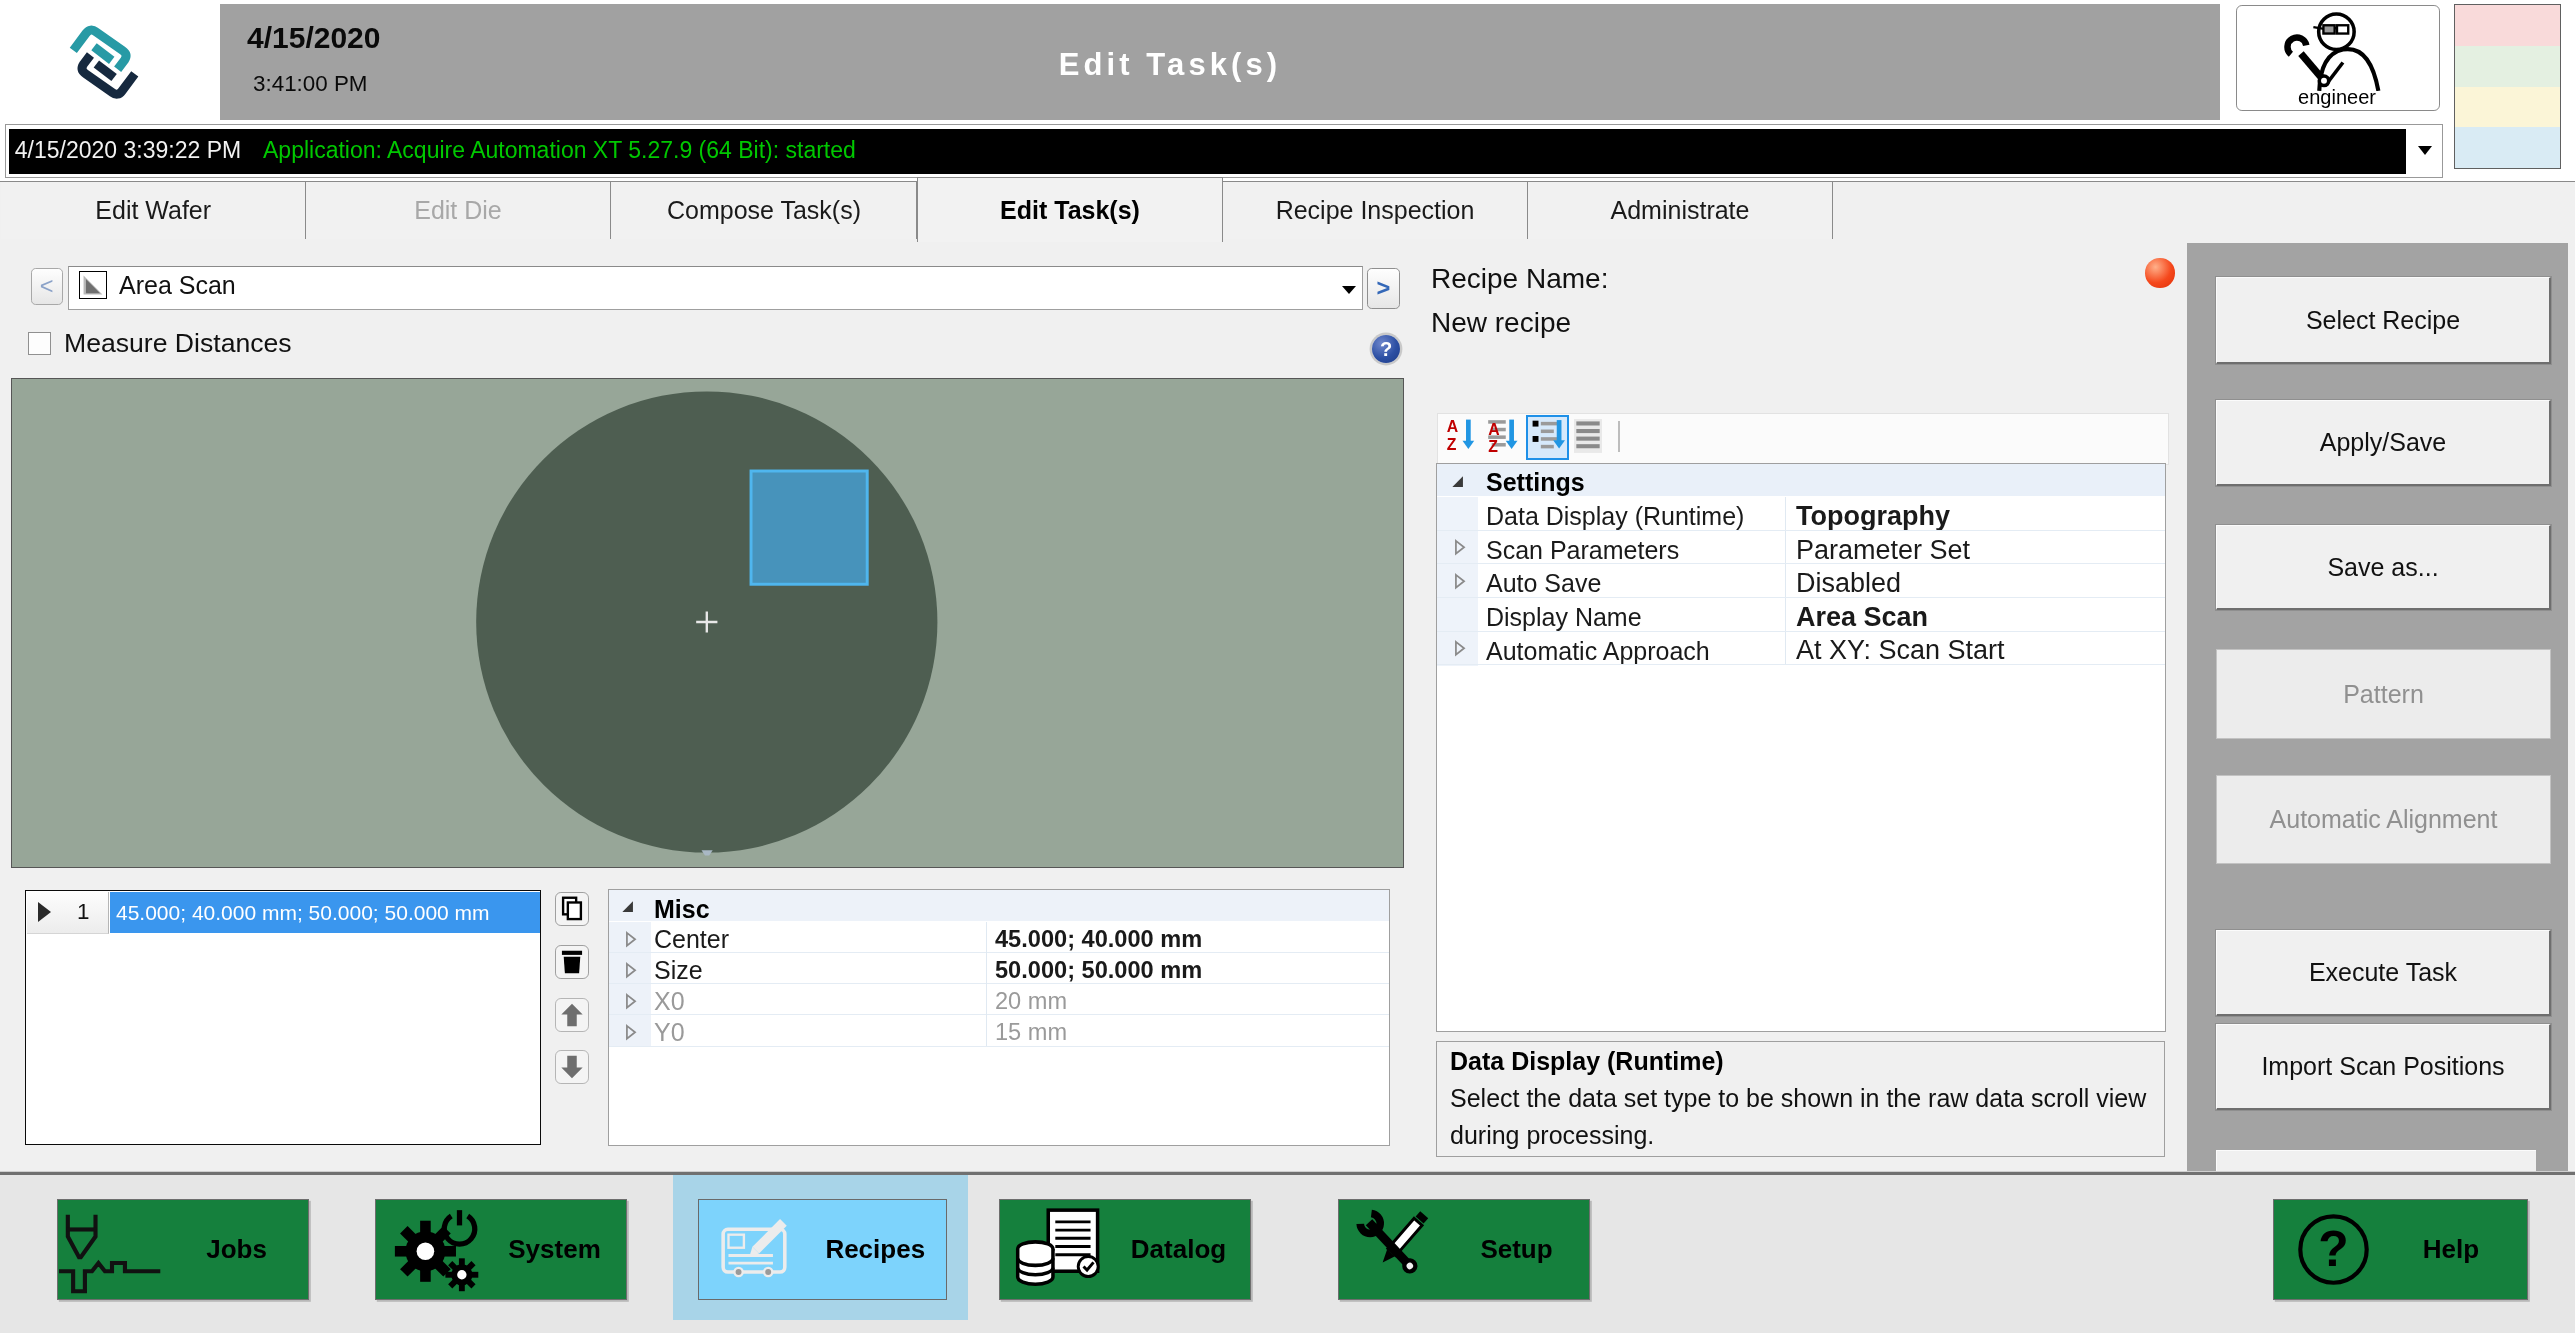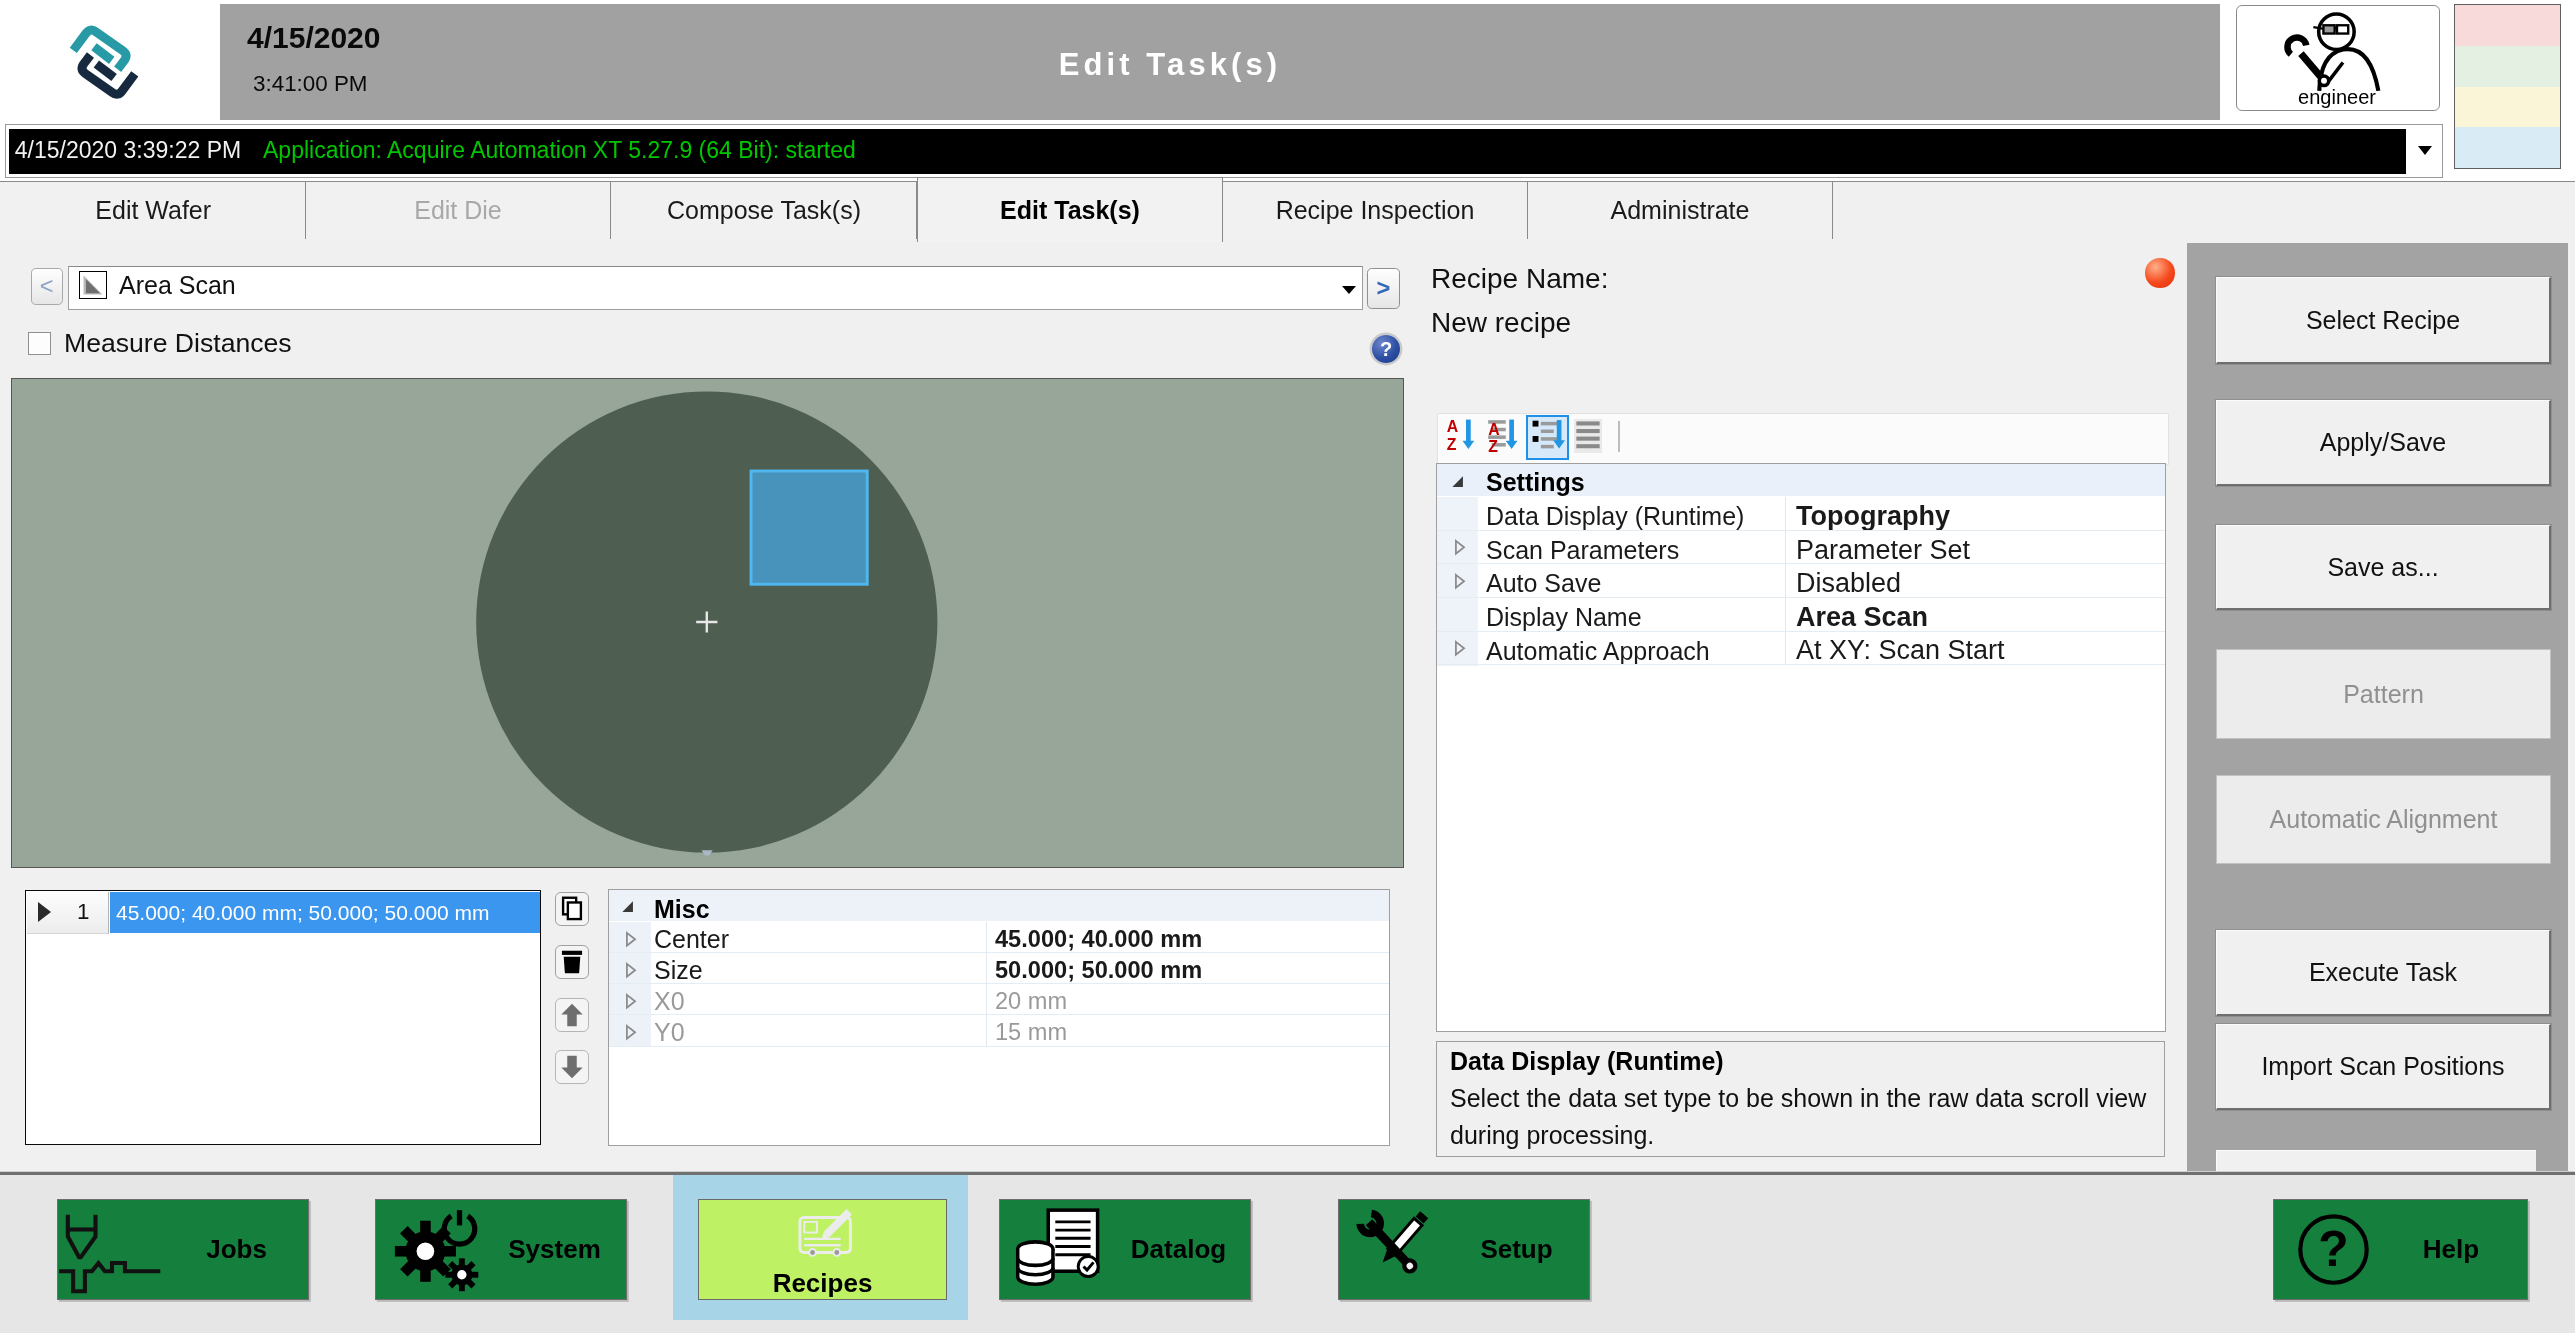--- a/index.html
+++ b/index.html
@@ -305,21 +305,21 @@
         <circle r="8" fill="#fff"></circle>
       </g>
       <g transform="translate(120,38)">
         <path d="M -14 -20 A 26 26 0 1 0 14 -20" fill="none" stroke="#000" stroke-width="9"></path>
         <path d="M 0 -30 L 0 -4" stroke="#000" stroke-width="9"></path>
       </g>
     </svg>
     <div class="navlabel">System</div>
   </div>
 
-  <div class="navbtn" style="left:698px;width:247px;background:#bef264;border-color:#6a6a6a;box-shadow:none;flex-direction:column;">
+  <div class="navbtn" style="left:698px;width:247px;background:#7dd3fc;border-color:#6a6a6a;box-shadow:none;">
     <svg style="margin-left:16.5px;" width="89" height="83" viewBox="0 0 150 140">
       <g stroke="#ececec" fill="none">
         <rect x="12" y="36" width="104" height="72" rx="8" stroke-width="6"></rect>
         <rect x="21" y="45" width="26" height="22" stroke-width="4"></rect>
         <path d="M 21 80 L 96 80 M 21 93 L 96 93" stroke-width="5"></path>
       </g>
       <g transform="rotate(45 108 30)">
         <rect x="100" y="22" width="16" height="66" fill="#ececec"></rect>
         <path d="M 100 88 L 116 88 L 108 103 Z" fill="#ececec"></path>
       </g>

